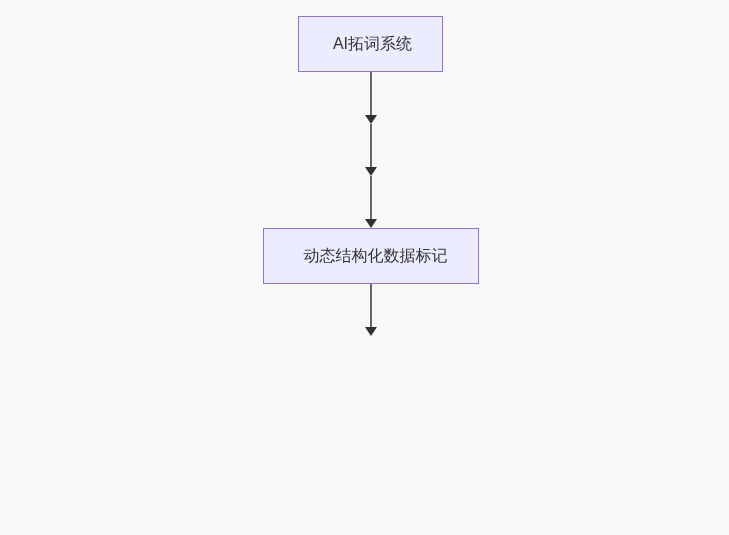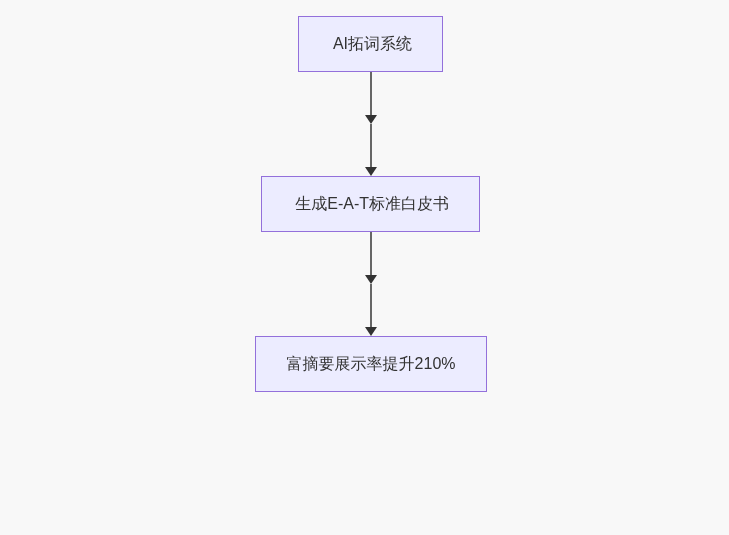--- a/index.html
+++ b/index.html
@@ -75,33 +75,30 @@
       <div class="line"></div>
       <div class="head"></div>
     </div>
 
 
     <div class="connector">
       <div class="line"></div>
       <div class="head"></div>
     </div>
 
-    <div class="node n3">
-      <span>生成E-A-T标准白皮书</span>
+
+    <div class="connector">
+      <div class="line"></div>
+      <div class="head"></div>
+    </div>
+
+    <div class="node n4">
+      <span>动态结构化数据标记</span>
     </div>
 
     <div class="connector">
       <div class="line"></div>
       <div class="head"></div>
     </div>
 
 
-    <div class="connector">
-      <div class="line"></div>
-      <div class="head"></div>
-    </div>
-
-    <div class="node n5">
-      <span>富摘要展示率提升210%</span>
-    </div>
-
   </div>
 </div>
 
 </body></html>

